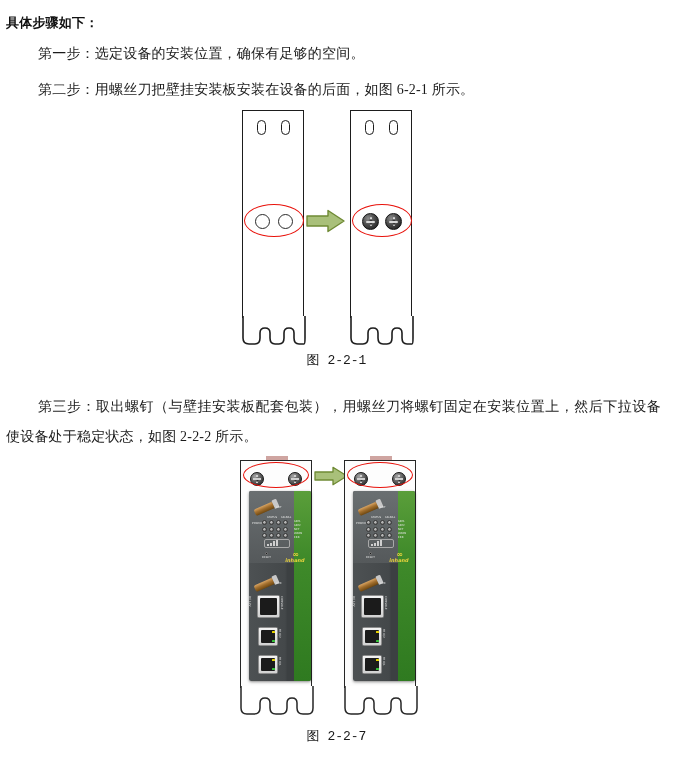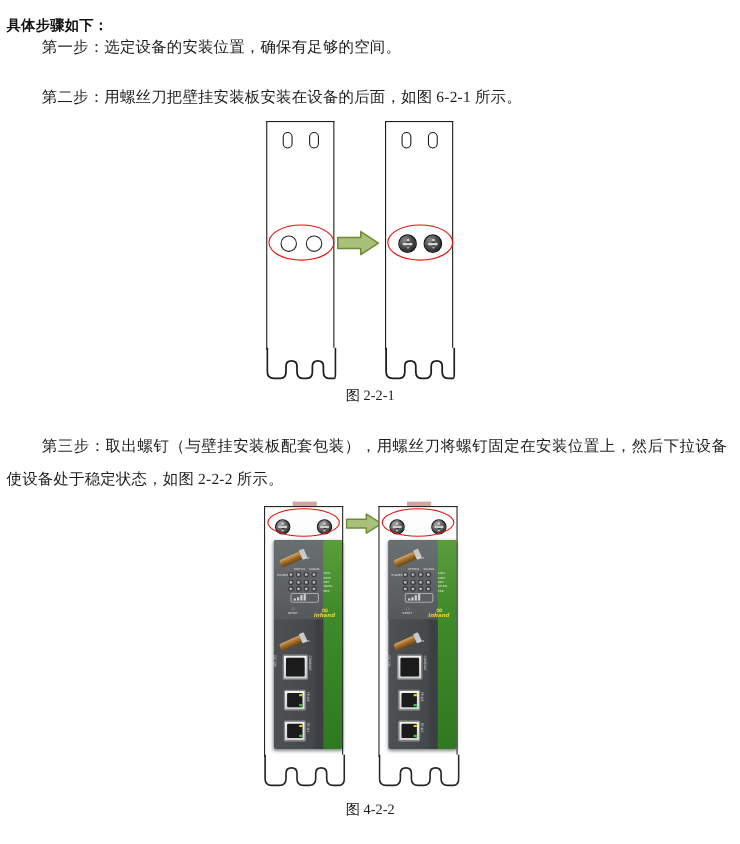--- a/index.html
+++ b/index.html
@@ -28,37 +28,38 @@
     color: #111;
     margin-top: 12px;
   }
   .para {
     position: absolute;
     font-size: 14px;
     line-height: 23px;
     color: #1b1b1b;
     letter-spacing: 0.2px;
   }
-  .para-step1 { left: 38px; top: 32px; }
+  .para-step1 { left: 38px; top: 42px; }
   .para-step2 { left: 38px; top: 78px; }
   .para-step3 {
     left: 6px;
     top: 392px;
     width: 655px;
     text-indent: 32px;
     text-align: justify;
     line-height: 30px;
   }
   .caption {
     position: absolute;
     width: 673px;
     left: 0;
     text-align: center;
     font-size: 13px;
     color: #1a1a1a;
+    font-family: Liberation Mono, monospace;
   }
   .caption-1 { top: 351px; }
   .caption-2 { top: 727px; }
 
   
   .fig1 {
     position: absolute;
     left: 238px;
     top: 110px;
     width: 196px;
@@ -663,13 +664,13 @@
     </div>
 
     <svg class="plate-foot" viewBox="0 0 74 30">
       <path d="M1,0 L1,22 Q1,28 7,28 L14,28 Q20,28 20,22 L20,17 Q20,12 25,12 Q30,12 30,17 L30,22 Q30,28 36,28 L41,28 Q47,28 47,22 L47,17 Q47,12 52,12 Q57,12 57,17 L57,22 Q57,28 63,28 L68,28 Q73,28 73,22 L73,0" fill="#ffffff" stroke="#262626" stroke-width="1.5"></path>
     </svg>
 
     <div class="red-ellipse"></div>
   </div>
 </div>
 
-<div class="caption caption-2">图 4-2-2</div>
+<div class="caption caption-2">图 2-2-7</div>
 
 </body></html>

